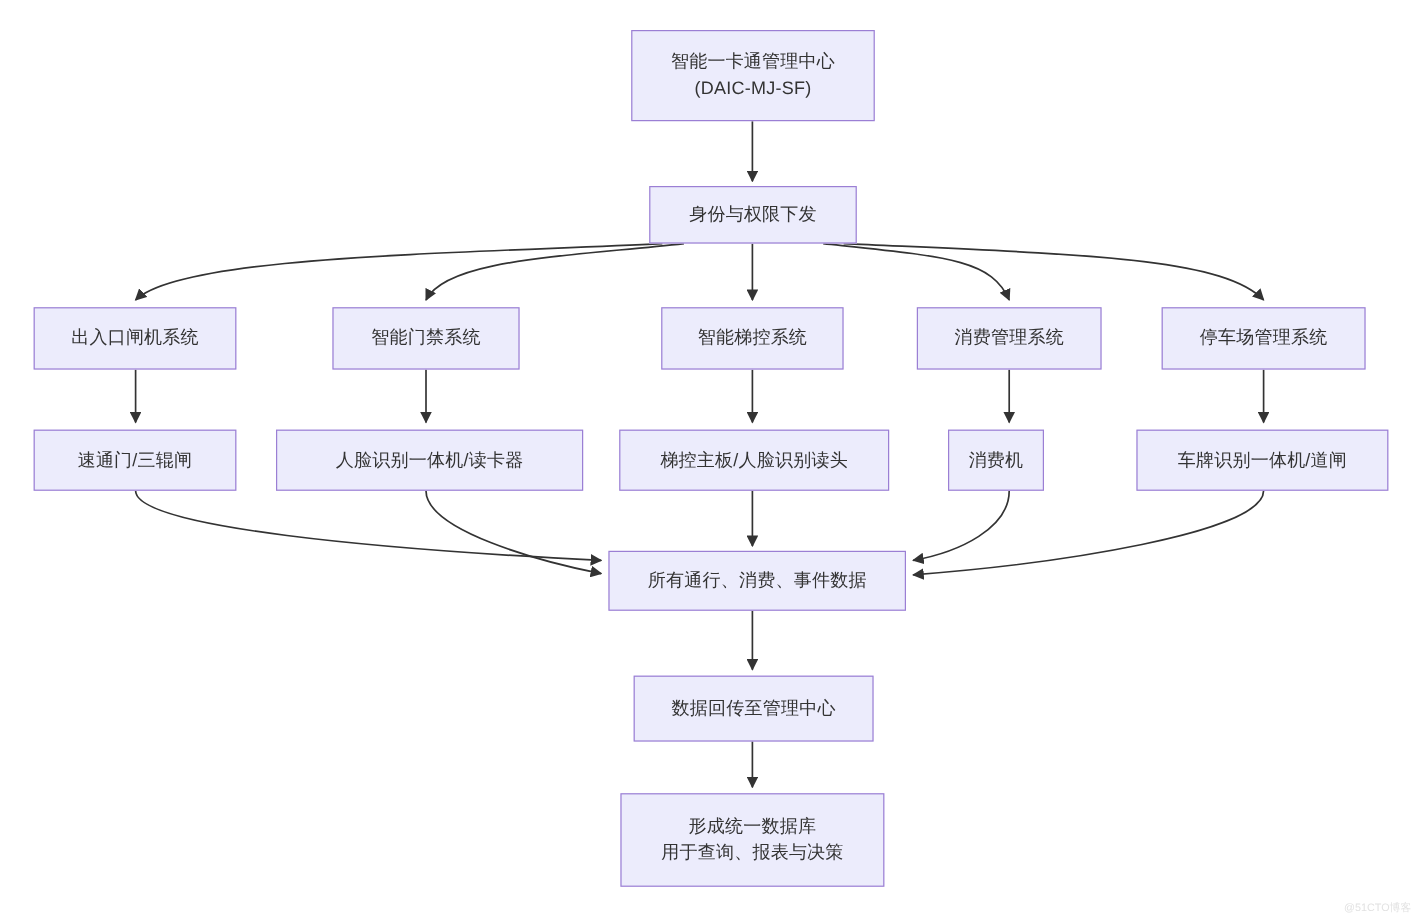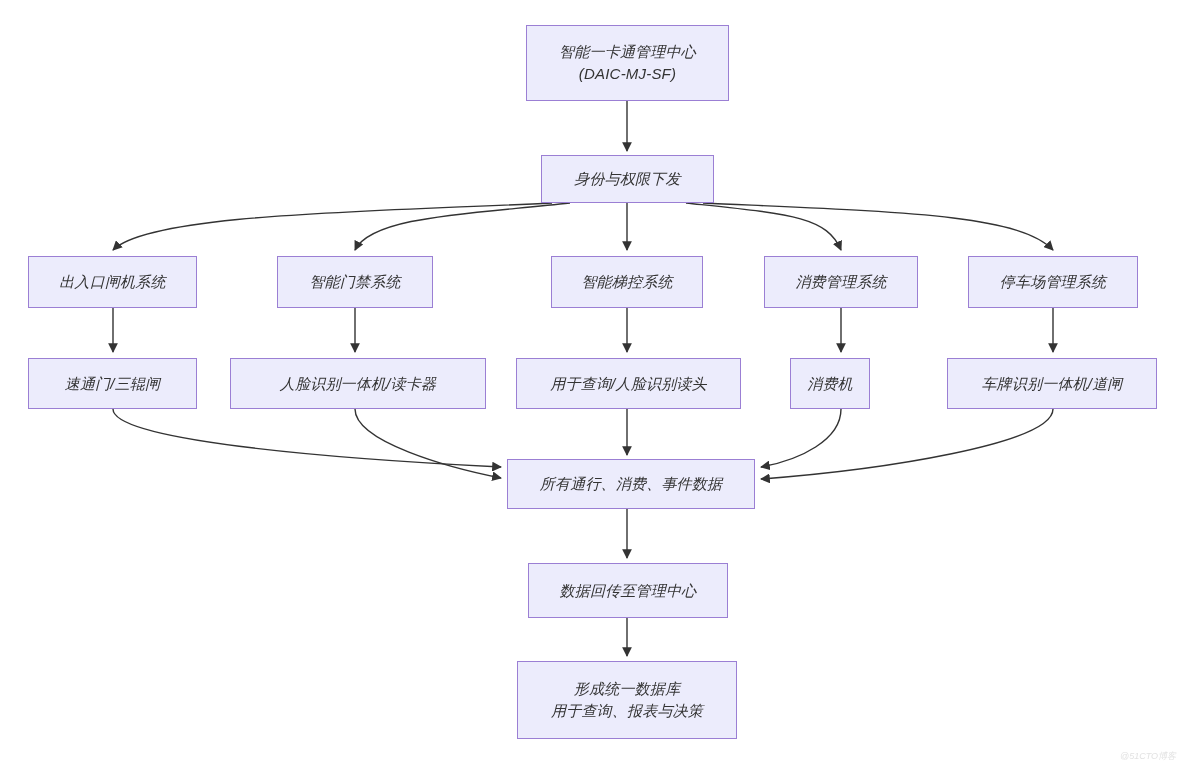--- a/index.html
+++ b/index.html
@@ -10,21 +10,20 @@
   }
   body {
     font-family: "Liberation Sans", "DejaVu Sans", sans-serif;
   }
   #canvas {
     position: relative;
     width: 1184px;
     height: 768px;
     background: #ffffff;
     overflow: hidden;
-    font-style: italic;
   }
   #edges {
     position: absolute;
     left: 0;
     top: 0;
     width: 1184px;
     height: 768px;
     pointer-events: none;
   }
   .node {
@@ -126,21 +125,21 @@
 
   <div class="node" style="left:28px;top:358px;width:169px;height:51px;">
     <span class="lbl">速通门/三辊闸</span>
   </div>
 
   <div class="node" style="left:230px;top:358px;width:256px;height:51px;">
     <span class="lbl">人脸识别一体机/读卡器</span>
   </div>
 
   <div class="node" style="left:516px;top:358px;width:225px;height:51px;">
-    <span class="lbl">用于查询/人脸识别读头</span>
+    <span class="lbl">梯控主板/人脸识别读头</span>
   </div>
 
   <div class="node" style="left:790px;top:358px;width:80px;height:51px;">
     <span class="lbl">消费机</span>
   </div>
 
   <div class="node" style="left:947px;top:358px;width:210px;height:51px;">
     <span class="lbl">车牌识别一体机/道闸</span>
   </div>
 

